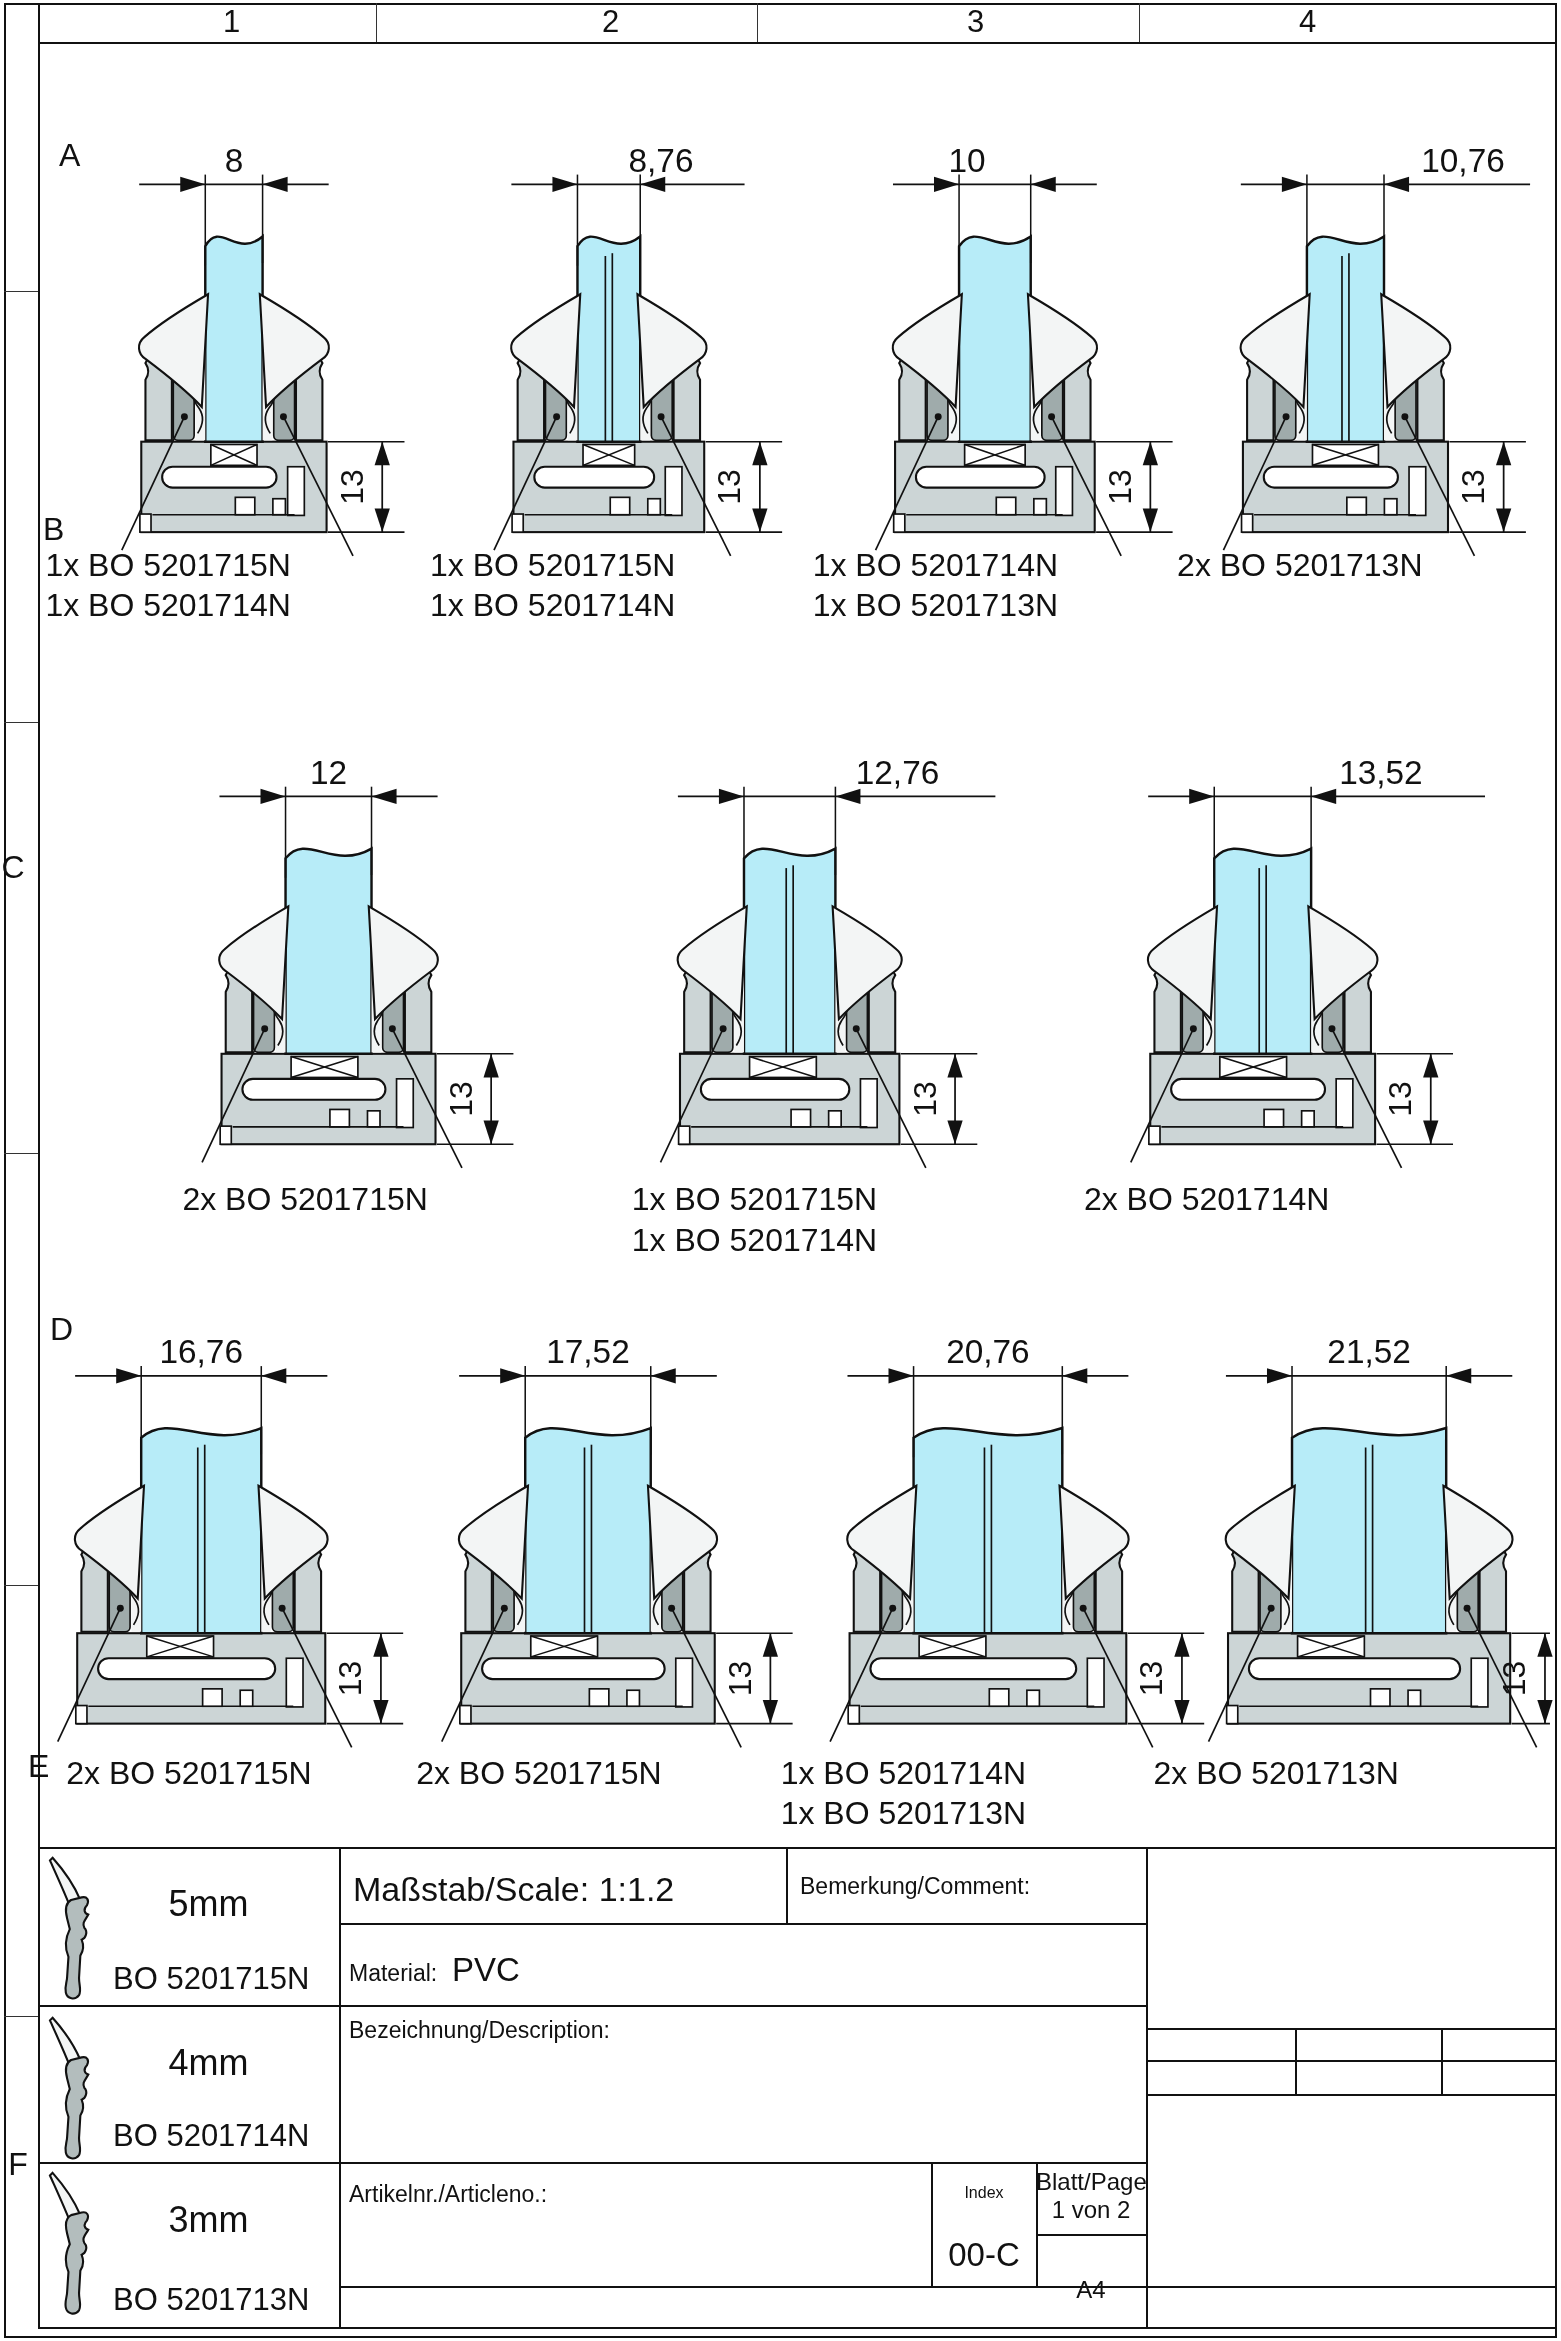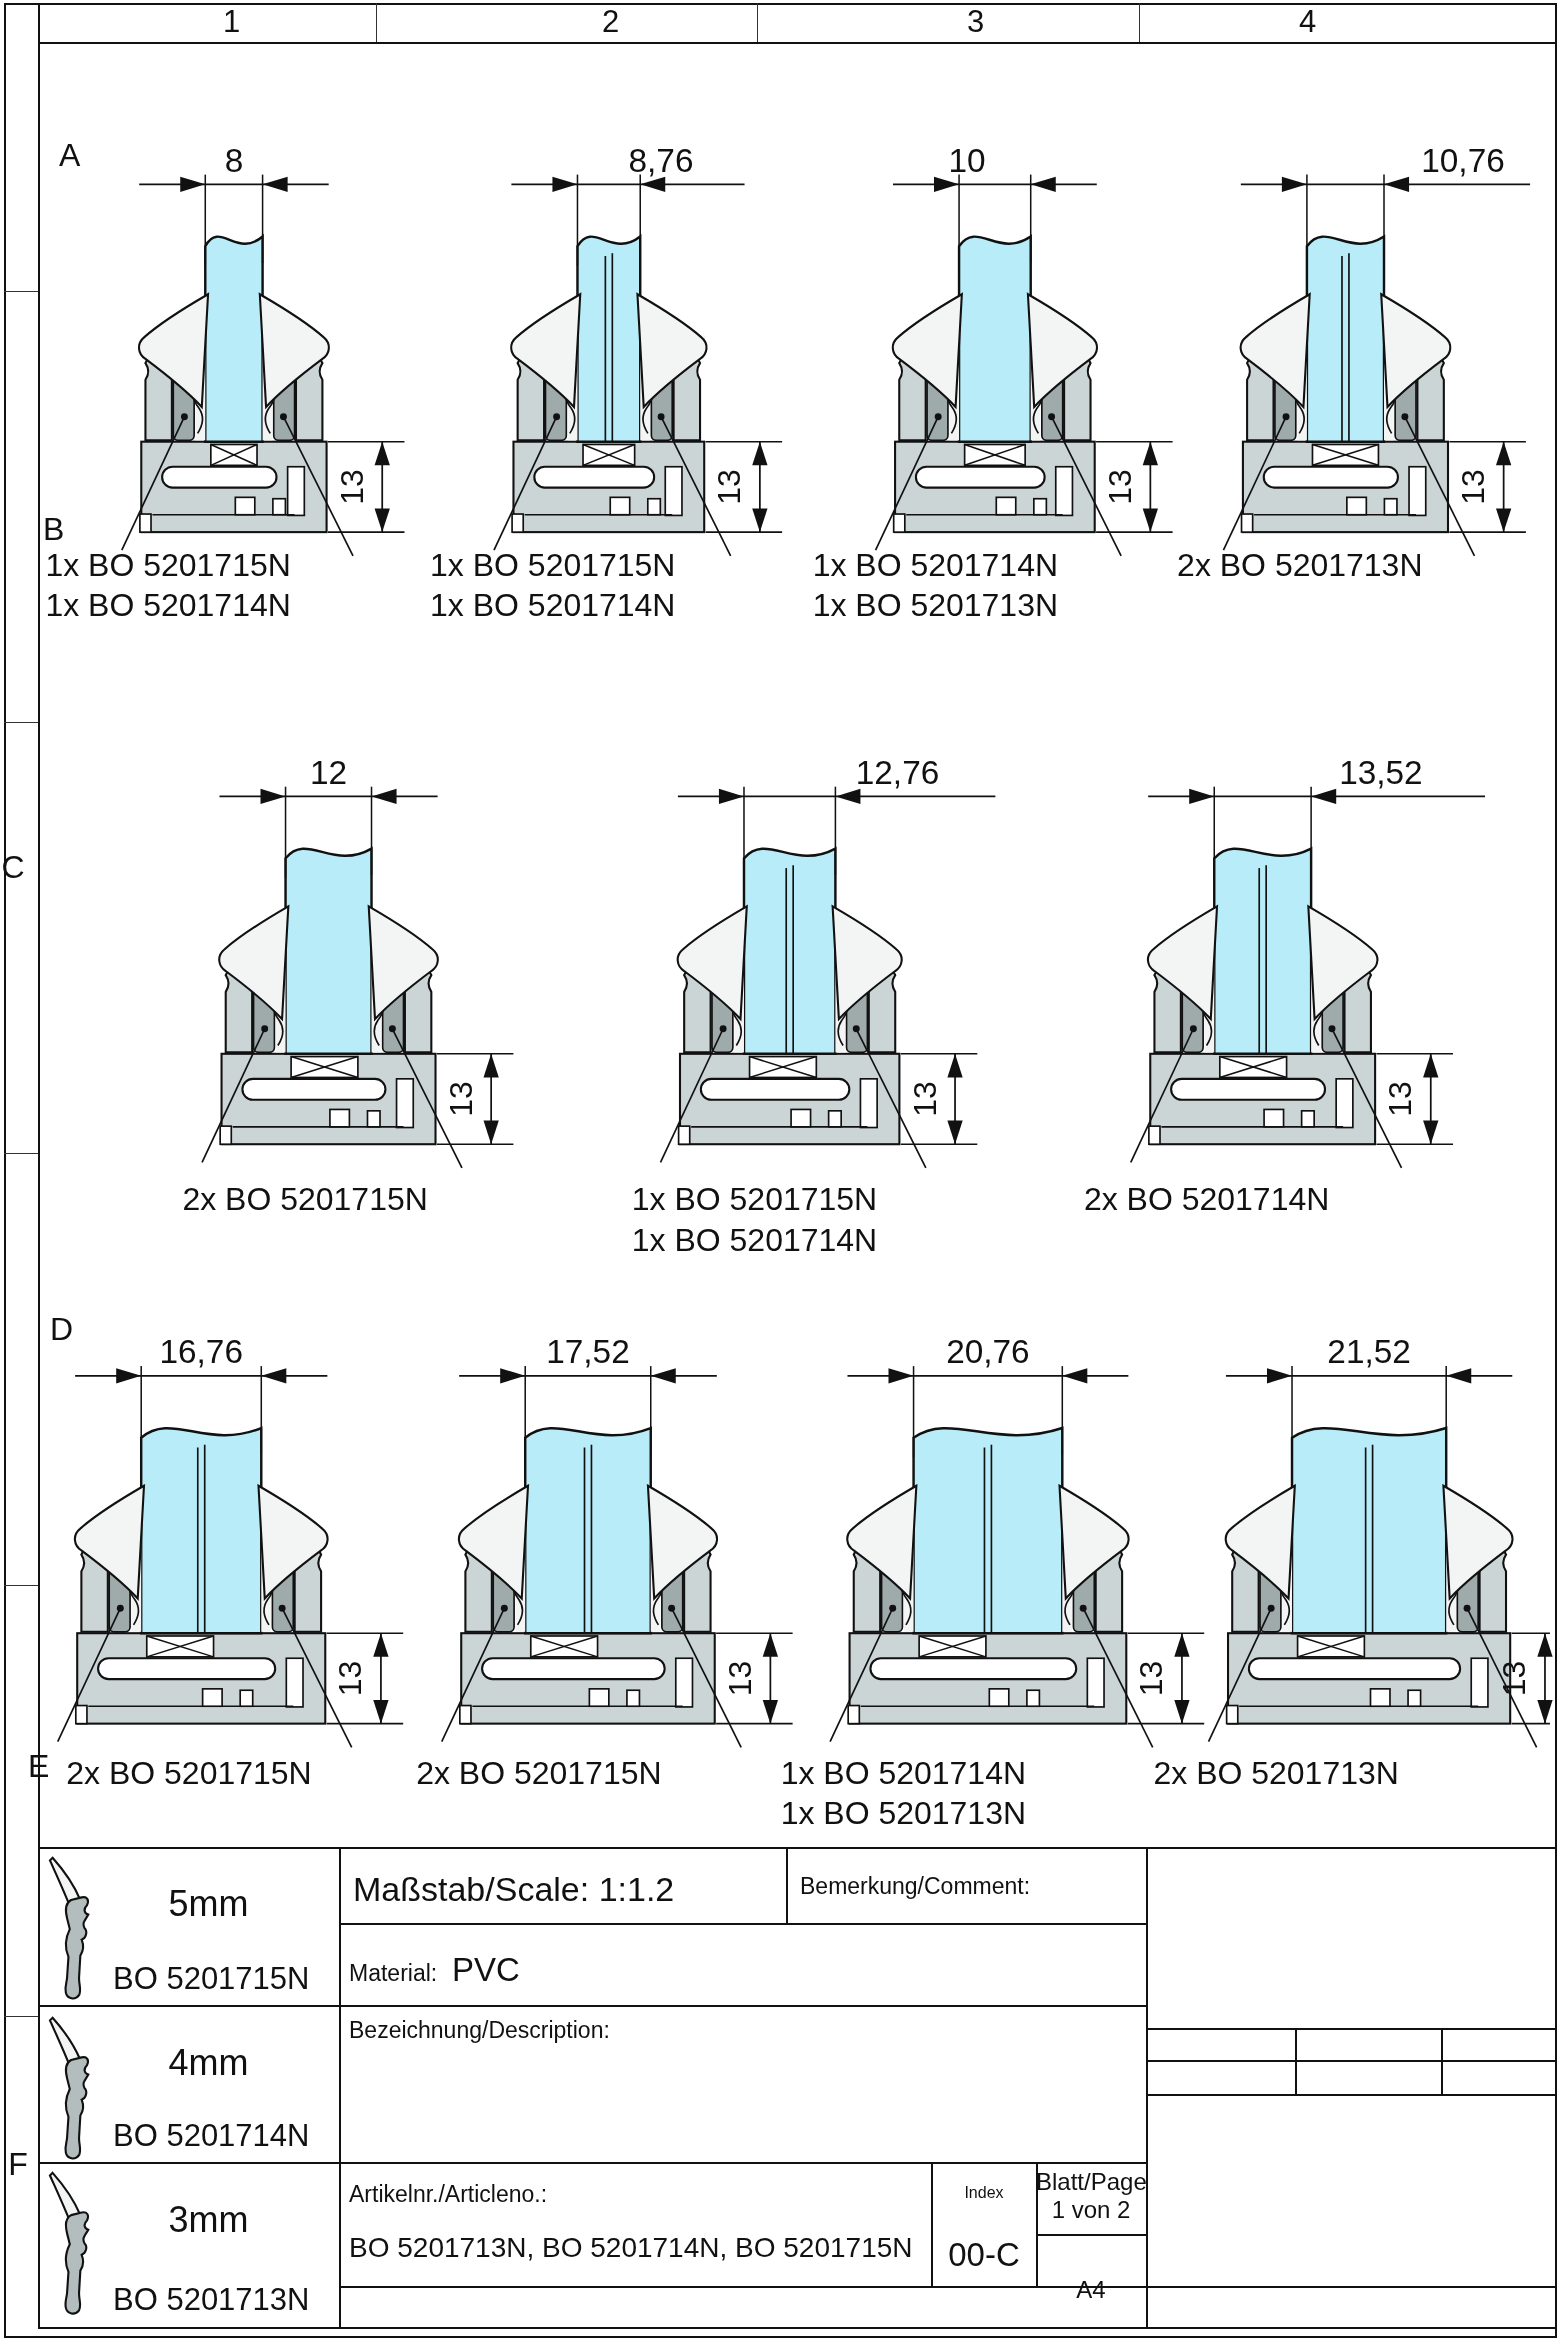--- a/index.html
+++ b/index.html
@@ -537,21 +537,20 @@
   <div class="vl" style="left:1036px;top:2162px;height:125px;"></div>
   <div class="vl" style="left:1295px;top:2028px;height:66px;"></div>
   <div class="vl" style="left:1441px;top:2028px;height:66px;"></div>
 
   <div class="t" style="left:353px;top:1872px;font-size:34px;">Maßstab/Scale: 1:1.2</div>
   <div class="t" style="left:800px;top:1875px;font-size:23px;text-align:right;">Bemerkung/Comment:</div>
   <div class="t" style="left:349px;top:1962px;font-size:23px;">Material:</div>
   <div class="t" style="left:452px;top:1953px;font-size:33px;">PVC</div>
   <div class="t" style="left:349px;top:2019px;font-size:23px;">Bezeichnung/Description:</div>
   <div class="t" style="left:349px;top:2183px;font-size:23px;">Artikelnr./Articleno.:</div>
-  <div class="t" style="left:349px;top:2234px;font-size:28px;">BO 5201713N, BO 5201714N, BO 5201715N</div>
   <div class="t ctr" style="left:931px;top:2185px;width:106px;font-size:16px;">Index</div>
   <div class="t ctr" style="left:931px;top:2238px;width:106px;font-size:33px;">00-C</div>
   <div class="t ctr" style="left:1036px;top:2170px;width:102px;font-size:24px;">Blatt/Page</div>
   <div class="t ctr" style="left:1036px;top:2198px;width:110px;font-size:24px;">1 von 2</div>
   <div class="t ctr" style="left:1036px;top:2261px;width:110px;font-size:24px;margin-top:17px;">A4</div>
 
   <div class="t ctr" style="left:139px;top:1886px;width:139px;font-size:36px;">5mm</div>
   <div class="t" style="left:113px;top:1963px;width:224px;font-size:31px;">BO 5201715N</div>
   <div class="t ctr" style="left:139px;top:2045px;width:139px;font-size:36px;">4mm</div>
   <div class="t" style="left:113px;top:2120px;width:224px;font-size:31px;">BO 5201714N</div>

